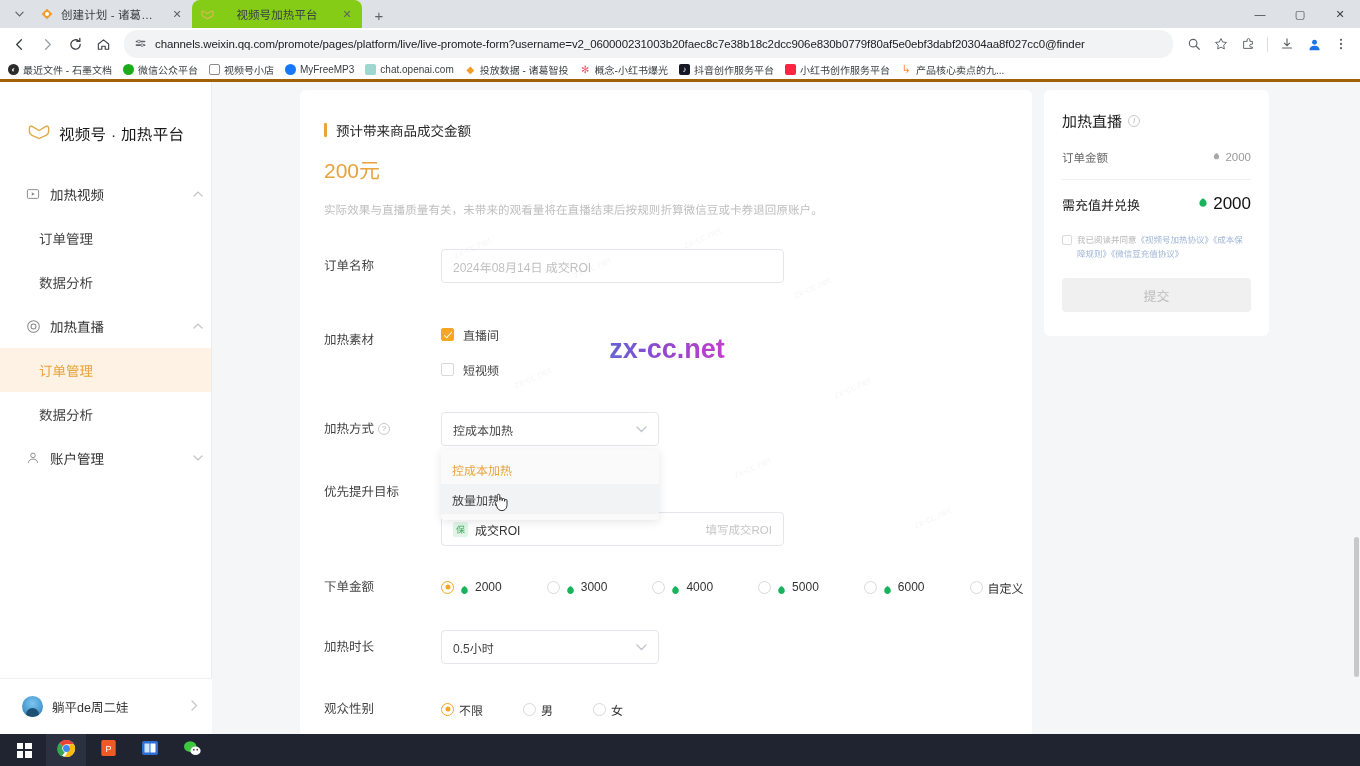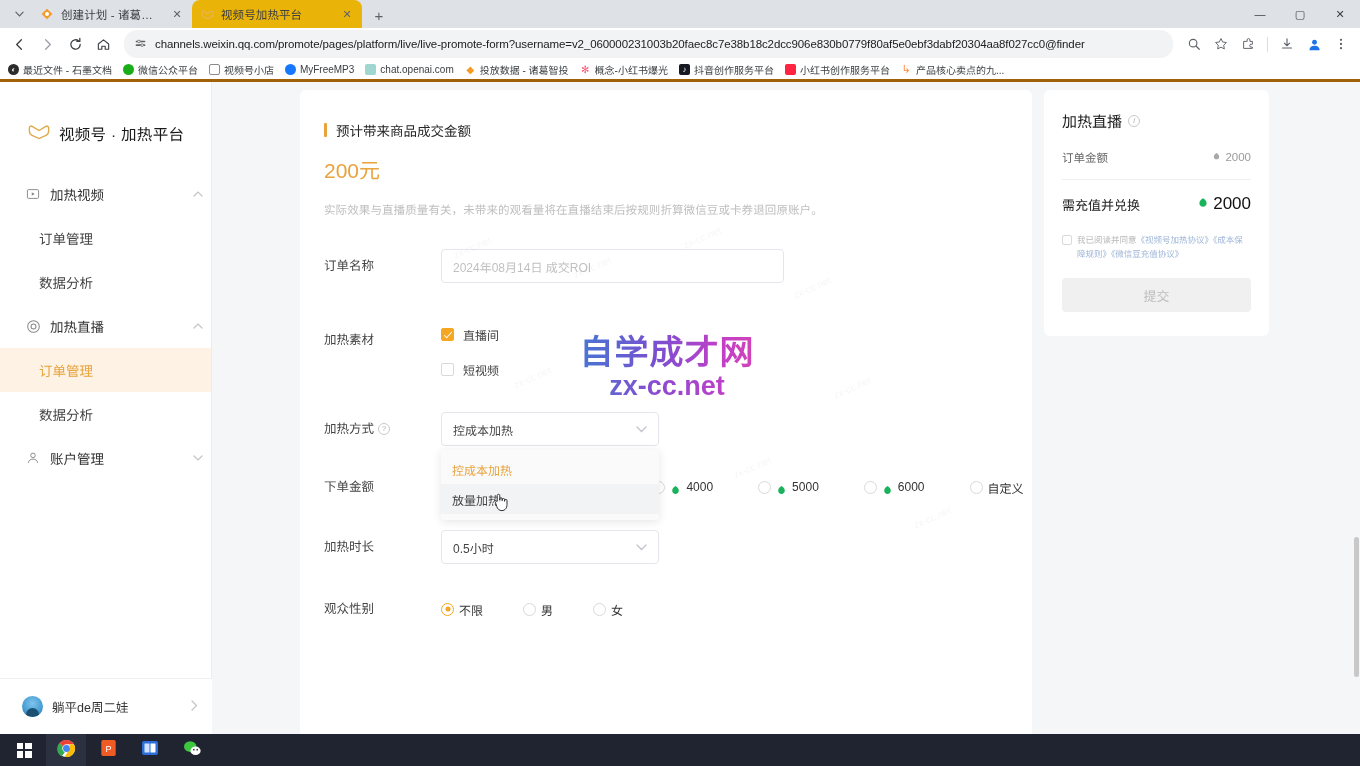--- a/index.html
+++ b/index.html
@@ -23,21 +23,21 @@
     width: 26px; height: 28px; display:flex; align-items:center; justify-content:center;
     color:#5f6368; font-size: 9px;
   }
   .tab {
     height: 28px; display: flex; align-items: center;
     padding: 0 8px; gap: 7px; min-width: 150px; max-width: 200px;
     border-radius: 8px 8px 0 0; font-size: 11.5px; color:#3c4043;
     position: relative;
   }
   .tab.inactive { background: #dee1e6; }
-  .tab.active { background: #eab308; }
+  .tab.active { background: #84cc16; text-align: center; }
   .tab .favicon { width:14px; height:14px; flex:0 0 14px; display:flex; align-items:center; justify-content:center; }
   .tab .title {
     flex:1 1 auto; white-space:nowrap; overflow:hidden; text-overflow:ellipsis;
     font-size: 11.5px; letter-spacing:.1px;
   }
   .tab .tabclose { width:14px; height:14px; flex:0 0 14px; color:#5f6368; font-size:11px; display:flex;align-items:center;justify-content:center;}
   .newtab { width:26px;height:26px;display:flex;align-items:center;justify-content:center;color:#5f6368;font-size:15px;margin-left:4px;}
 
   .winctrl { position:absolute; right:0; top:0; height:28px; display:flex; }
   .winctrl div { width:40px; height:28px; display:flex; align-items:center; justify-content:center; color:#3c4043; font-size:11px; }
@@ -552,20 +552,32 @@
               </div>
               <div class="cursor-hand">
                 <svg width="17" height="20" viewBox="0 0 17 20">
                   <path d="M4.2 9.2V3.6a1.3 1.3 0 0 1 2.6 0v4.6M6.8 8.4V7a1.2 1.2 0 0 1 2.4 0v1.6M9.2 8.8V7.7a1.2 1.2 0 0 1 2.4 0v1.6M11.6 9.4V8.6a1.2 1.2 0 0 1 2.4 0v3.9c0 3.4-2 6.1-5 6.1-2.9 0-4.6-1.7-5.2-4.1L2.6 11c-.3-1 .3-1.8 1.2-1.8.5 0 .4.1.4.1" fill="#fff" stroke="#2f2f2f" stroke-width="1" stroke-linejoin="round"></path>
                 </svg>
               </div>
             </div>
           </div>
         </div>
 
+        <div class="frow" style="margin-top:29px;">
+          <div class="flabel">优先提升目标</div>
+          <div class="fctl" style="padding-top:37px;">
+            <div class="roi-box">
+              <span class="roi-left">
+                <span class="roi-badge">保</span>
+                <span class="roi-name">成交ROI</span>
+              </span>
+              <span class="roi-ph">填写成交ROI</span>
+            </div>
+          </div>
+        </div>
 
         <div class="frow" style="margin-top:24px;">
           <div class="flabel">下单金额</div>
           <div class="fctl">
             <div class="radio-row">
               <span class="radio-item">
                 <span class="rdot on"></span>
                 <span class="bean">
                   <svg width="11" height="11" viewBox="0 0 12 12">
                       <path d="M6 1.2c2.2 1.3 3.6 2.9 3.6 5 0 2-1.6 3.5-3.6 3.5S2.4 8.2 2.4 6.2c0-2.1 1.4-3.7 3.6-5z" fill="#19b35c"></path>
@@ -646,21 +658,20 @@
               <span class="radio-item">
                 <span class="rdot"></span>
                 <span class="rlabel">女</span>
               </span>
             </div>
           </div>
         </div>
       </div>
 
       <div class="watermark">
-        <div class="wm1">自学成才网</div>
         <div class="wm2">zx-cc.net</div>
       </div>
 
       <div class="right-card">
         <div class="rc-title">
           <span class="t">加热直播</span>
           <span class="icircle">i</span>
         </div>
 
         <div class="rc-line">

